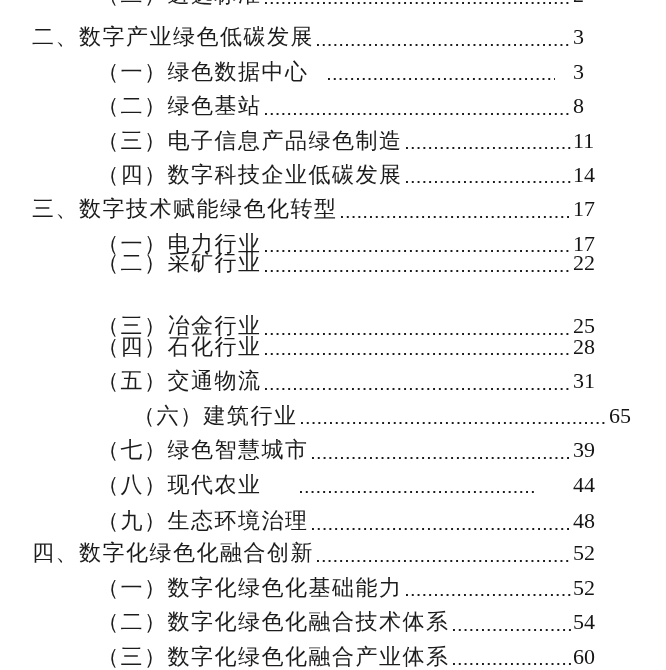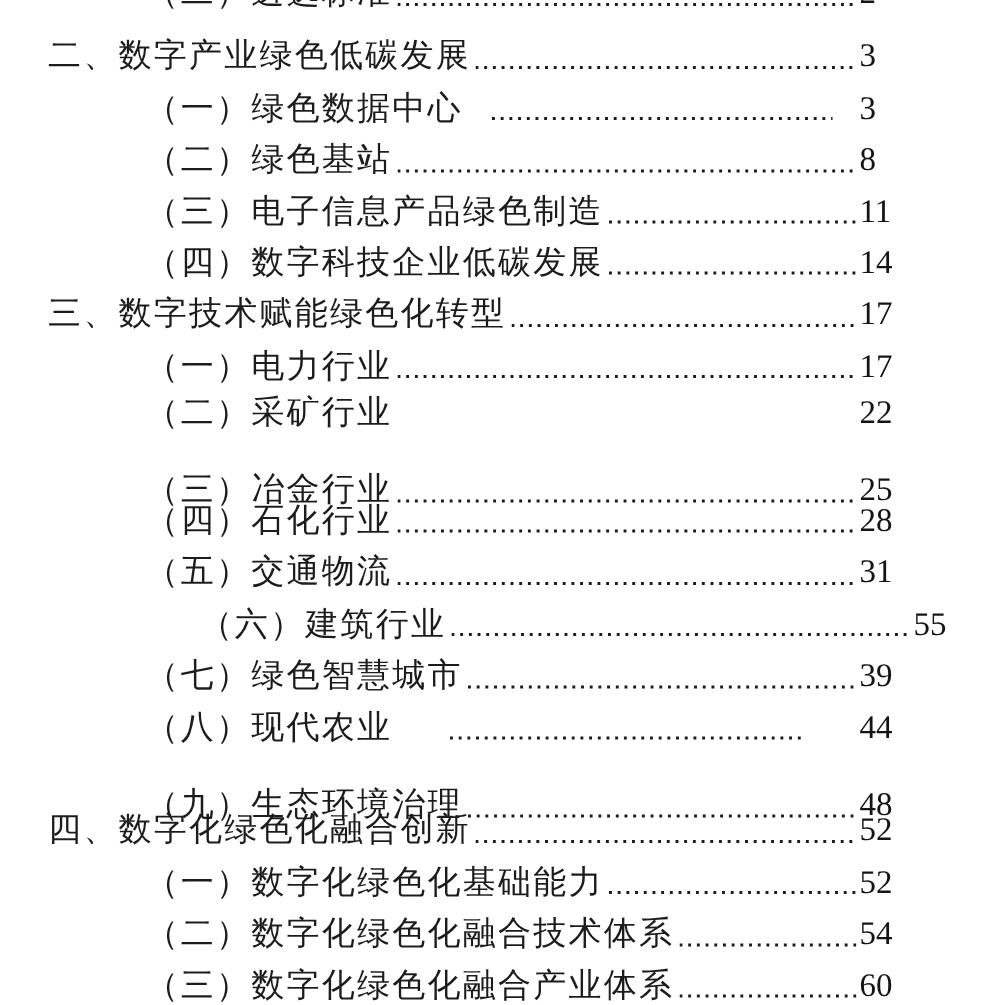--- a/index.html
+++ b/index.html
@@ -98,21 +98,21 @@
     <div class="toc-row level1" style="top: 192.3px;">
     <span class="toc-label">三、数字技术赋能绿色化转型</span>
     <span class="toc-leader"></span>
     <span class="toc-page">17</span>
   </div>
     <div class="toc-row level2" style="top: 226.7px;">
     <span class="toc-label">（一）电力行业</span>
     <span class="toc-leader"></span>
     <span class="toc-page">17</span>
   </div>
-    <div class="toc-row level2" style="top: 258px; align-items: flex-end;">
+    <div class="toc-row level2" style="top: 246px;">
     <span class="toc-label">（二）采矿行业</span>
     <span class="toc-leader"></span>
     <span class="toc-page">22</span>
   </div>
     <div class="toc-row level2" style="top: 309px;">
     <span class="toc-label">（三）冶金行业</span>
     <span class="toc-leader"></span>
     <span class="toc-page">25</span>
   </div>
     <div class="toc-row level2" style="top: 329.9px;">
@@ -121,33 +121,33 @@
     <span class="toc-page">28</span>
   </div>
     <div class="toc-row level2" style="top: 364.3px;">
     <span class="toc-label">（五）交通物流</span>
     <span class="toc-leader"></span>
     <span class="toc-page">31</span>
   </div>
     <div class="toc-row level2" style="top: 398.7px; margin-left: 36px;">
     <span class="toc-label">（六）建筑行业</span>
     <span class="toc-leader"></span>
-    <span class="toc-page">55</span>
+    <span class="toc-page">65</span>
   </div>
     <div class="toc-row level2" style="top: 433.1px;">
     <span class="toc-label">（七）绿色智慧城市</span>
     <span class="toc-leader"></span>
     <span class="toc-page">39</span>
   </div>
     <div class="toc-row level2" style="top: 467.5px; gap: 35px;">
     <span class="toc-label">（八）现代农业</span>
     <span class="toc-leader"></span>
     <span class="toc-page">44</span>
   </div>
-    <div class="toc-row level2" style="top: 519px;">
+    <div class="toc-row level2" style="top: 504px;">
     <span class="toc-label">（九）生态环境治理</span>
     <span class="toc-leader"></span>
     <span class="toc-page">48</span>
   </div>
     <div class="toc-row level1" style="top: 536.3px;">
     <span class="toc-label">四、数字化绿色化融合创新</span>
     <span class="toc-leader"></span>
     <span class="toc-page">52</span>
   </div>
     <div class="toc-row level2" style="top: 570.7px;">

